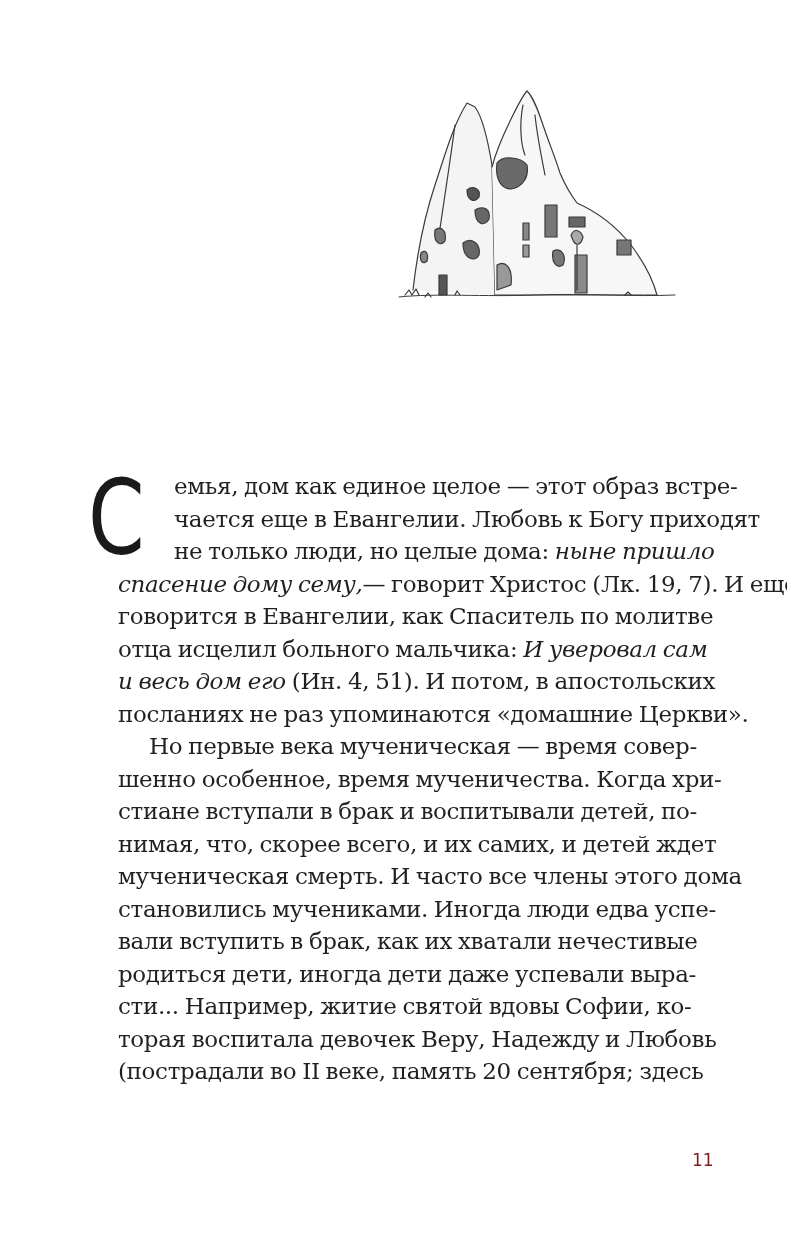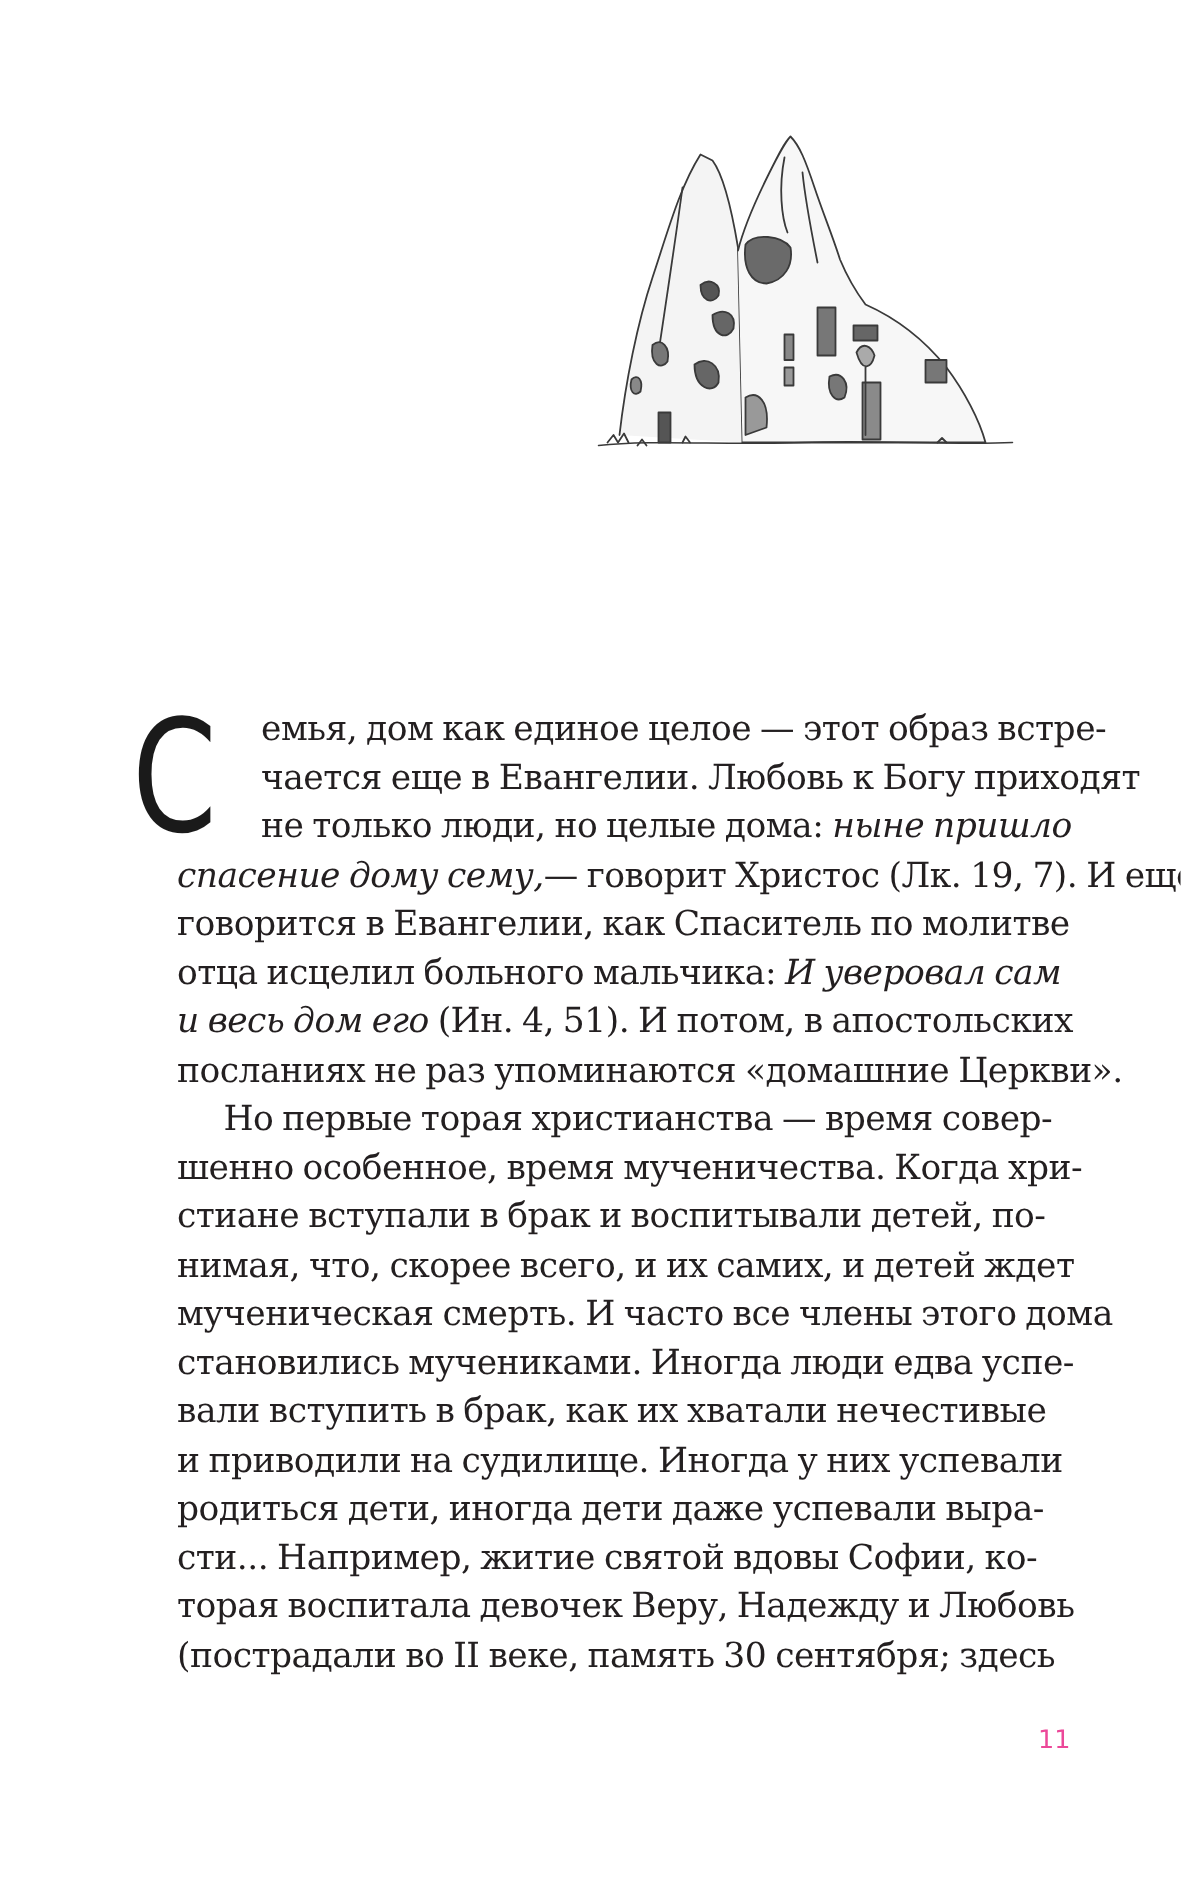--- a/index.html
+++ b/index.html
@@ -62,21 +62,21 @@
     transform: scaleX(0.78);
     transform-origin: left top;
     color: #1a1a1a;
   }
   .page-number {
     position: absolute;
     left: 692px;
     top: 1150px;
     font-family: "DejaVu Sans", "Liberation Sans", sans-serif;
     font-size: 17px;
-    color: #ec4899;
+    color: #7f1d1d;
   }
 </style>
 </head>
 <body>
 
 <div class="illustration">
   <svg width="285" height="225" viewBox="0 0 285 225" xmlns="http://www.w3.org/2000/svg">
     <g fill="none" stroke="#3a3a3a" stroke-width="1.2" stroke-linecap="round" stroke-linejoin="round">
 
       <path d="M18 205 C22 170 30 130 40 100 C50 70 58 40 72 18 L80 22 C86 30 92 50 97 80 L100 210" fill="#f4f4f4"></path>
@@ -120,28 +120,27 @@
     <span class="line cap-indent"><span>чается еще в Евангелии. Любовь к Богу приходят</span></span>
     <span class="line cap-indent"><span>не только люди, но целые дома: </span><em>ныне пришло</em></span>
     <span class="line"><em>спасение дому сему,</em><span>— говорит Христос (Лк. 19, 7). И еще</span></span>
     <span class="line"><span>говорится в Евангелии, как Спаситель по молитве</span></span>
     <span class="line"><span>отца исцелил больного мальчика: </span><em>И уверовал сам</em></span>
     <span class="line"><em>и весь дом его</em><span> (Ин. 4, 51). И потом, в апостольских</span></span>
     <span class="line"><span>посланиях не раз упоминаются «домашние Церкви».</span></span>
   </div>
 
   <div>
-    <span class="line indent"><span>Но первые торая христианства — время совер-</span></span>
+    <span class="line indent"><span>Но первые века мученическая — время совер-</span></span>
     <span class="line"><span>шенно особенное, время мученичества. Когда хри-</span></span>
     <span class="line"><span>стиане вступали в брак и воспитывали детей, по-</span></span>
     <span class="line"><span>нимая, что, скорее всего, и их самих, и детей ждет</span></span>
     <span class="line"><span>мученическая смерть. И часто все члены этого дома</span></span>
     <span class="line"><span>становились мучениками. Иногда люди едва успе-</span></span>
     <span class="line"><span>вали вступить в брак, как их хватали нечестивые</span></span>
-    <span class="line"><span>и приводили на судилище. Иногда у них успевали</span></span>
     <span class="line"><span>родиться дети, иногда дети даже успевали выра-</span></span>
     <span class="line"><span>сти... Например, житие святой вдовы Софии, ко-</span></span>
     <span class="line"><span>торая воспитала девочек Веру, Надежду и Любовь</span></span>
-    <span class="line last"><span>(пострадали во II веке, память 30 сентября; здесь</span></span>
+    <span class="line last"><span>(пострадали во II веке, память 20 сентября; здесь</span></span>
   </div>
 </div>
 
 <div class="page-number">11</div>
 
 </body></html>

